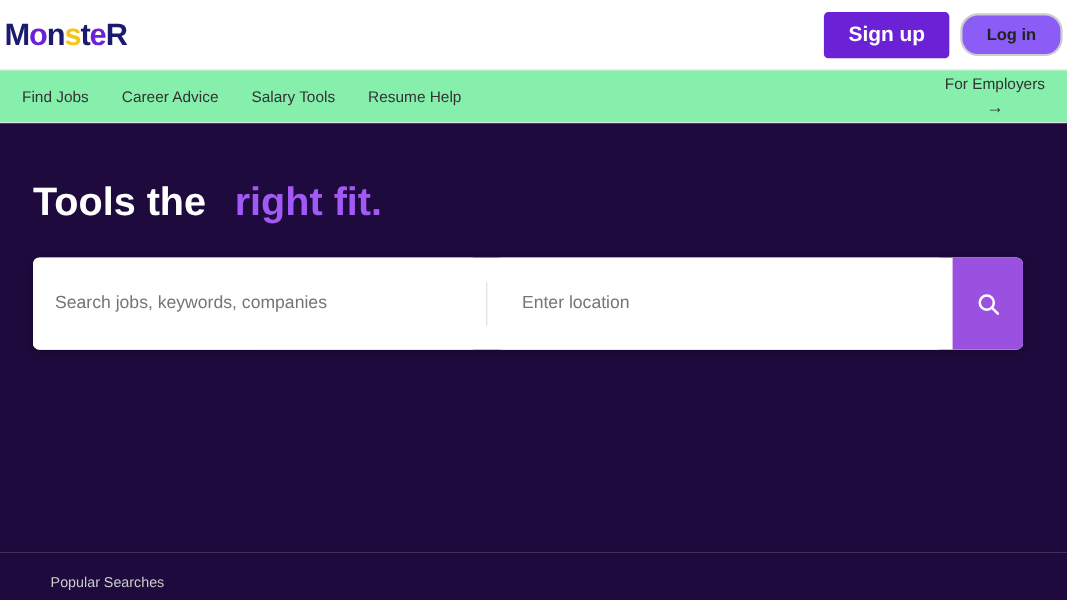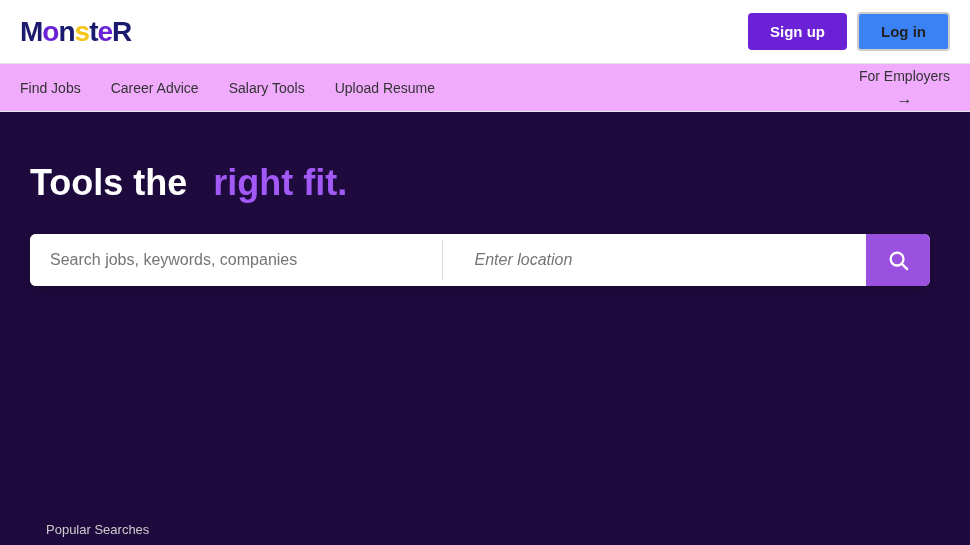--- a/index.html
+++ b/index.html
@@ -4,57 +4,57 @@
   <style>
     * { margin: 0; padding: 0; box-sizing: border-box; }
     body { font-family: Arial, Helvetica, sans-serif; width: 970px; overflow-x: hidden; }
 
     
     .header {
       background: #fff;
       display: flex;
       align-items: center;
       justify-content: space-between;
-      padding: 12px 20px;
+      padding: 12px 4px;
       border-bottom: 1px solid #e5e5e5;
       height: 64px;
     }
     .logo {
       font-size: 28px;
       font-weight: 900;
       letter-spacing: -1px;
     }
     .logo-m { color: #1a1a6e; }
     .logo-on { color: #6b21d6; }
     .logo-e-yellow { color: #f5c518; }
     .header-actions { display: flex; gap: 10px; align-items: center; }
     .btn-signup {
       background: #6b21d6;
       color: #fff;
       border: none;
       padding: 10px 22px;
       border-radius: 4px;
-      font-size: 15px;
+      font-size: 19px;
       font-weight: 600;
       cursor: pointer;
     }
     .btn-login {
-      background: #3b82f6;
+      background: #8b5cf6;
       color: #222;
       border: 2px solid #ccc;
       padding: 9px 22px;
-      border-radius: 4px;
+      border-radius: 16px;
       font-size: 15px;
       font-weight: 600;
       cursor: pointer;
     }
 
     
     .nav {
-      background: #f0abfc;
+      background: #86efac;
       display: flex;
       align-items: center;
       justify-content: space-between;
       padding: 0 20px;
       height: 48px;
       border-bottom: 1px solid #e5e5e5;
     }
     .nav-links { display: flex; gap: 30px; align-items: center; }
     .nav-link {
       font-size: 14px;
@@ -90,21 +90,21 @@
     }
     .hero-title .highlight { color: #a259f7; margin-left: 16px; }
 
     
     .search-bar {
       background: #fff;
       border-radius: 6px;
       display: flex;
       align-items: center;
       max-width: 900px;
-      height: 52px;
+      height: 84px;
       overflow: hidden;
       box-shadow: 0 2px 8px rgba(0,0,0,0.2);
       gap: 12px;
     }
     .search-jobs-input {
       flex: 1;
       border: none;
       outline: none;
       font-size: 16px;
       color: #555;
@@ -118,21 +118,20 @@
       flex-shrink: 0;
     }
     .search-location-input {
       flex: 1;
       border: none;
       outline: none;
       font-size: 16px;
       color: #555;
       padding: 12px 20px;
       height: 100%;
-      font-style: italic;
     }
     .search-btn {
       background: #9b51e0;
       border: none;
       width: 64px;
       height: 100%;
       display: flex;
       align-items: center;
       justify-content: center;
       cursor: pointer;
@@ -167,21 +166,21 @@
     <button class="btn-signup">Sign up</button>
     <button class="btn-login">Log in</button>
   </div>
 </header>
 
 <nav class="nav">
   <div class="nav-links">
     <a class="nav-link">Find Jobs</a>
     <a class="nav-link">Career Advice</a>
     <a class="nav-link">Salary Tools</a>
-    <a class="nav-link">Upload Resume</a>
+    <a class="nav-link">Resume Help</a>
   </div>
   <div class="for-employers">
     <span>For Employers</span>
     <span class="arrow">→</span>
   </div>
 </nav>
 
 <section class="hero">
   <h1 class="hero-title">
     <span>Tools the </span><span class="highlight">right fit.</span>

